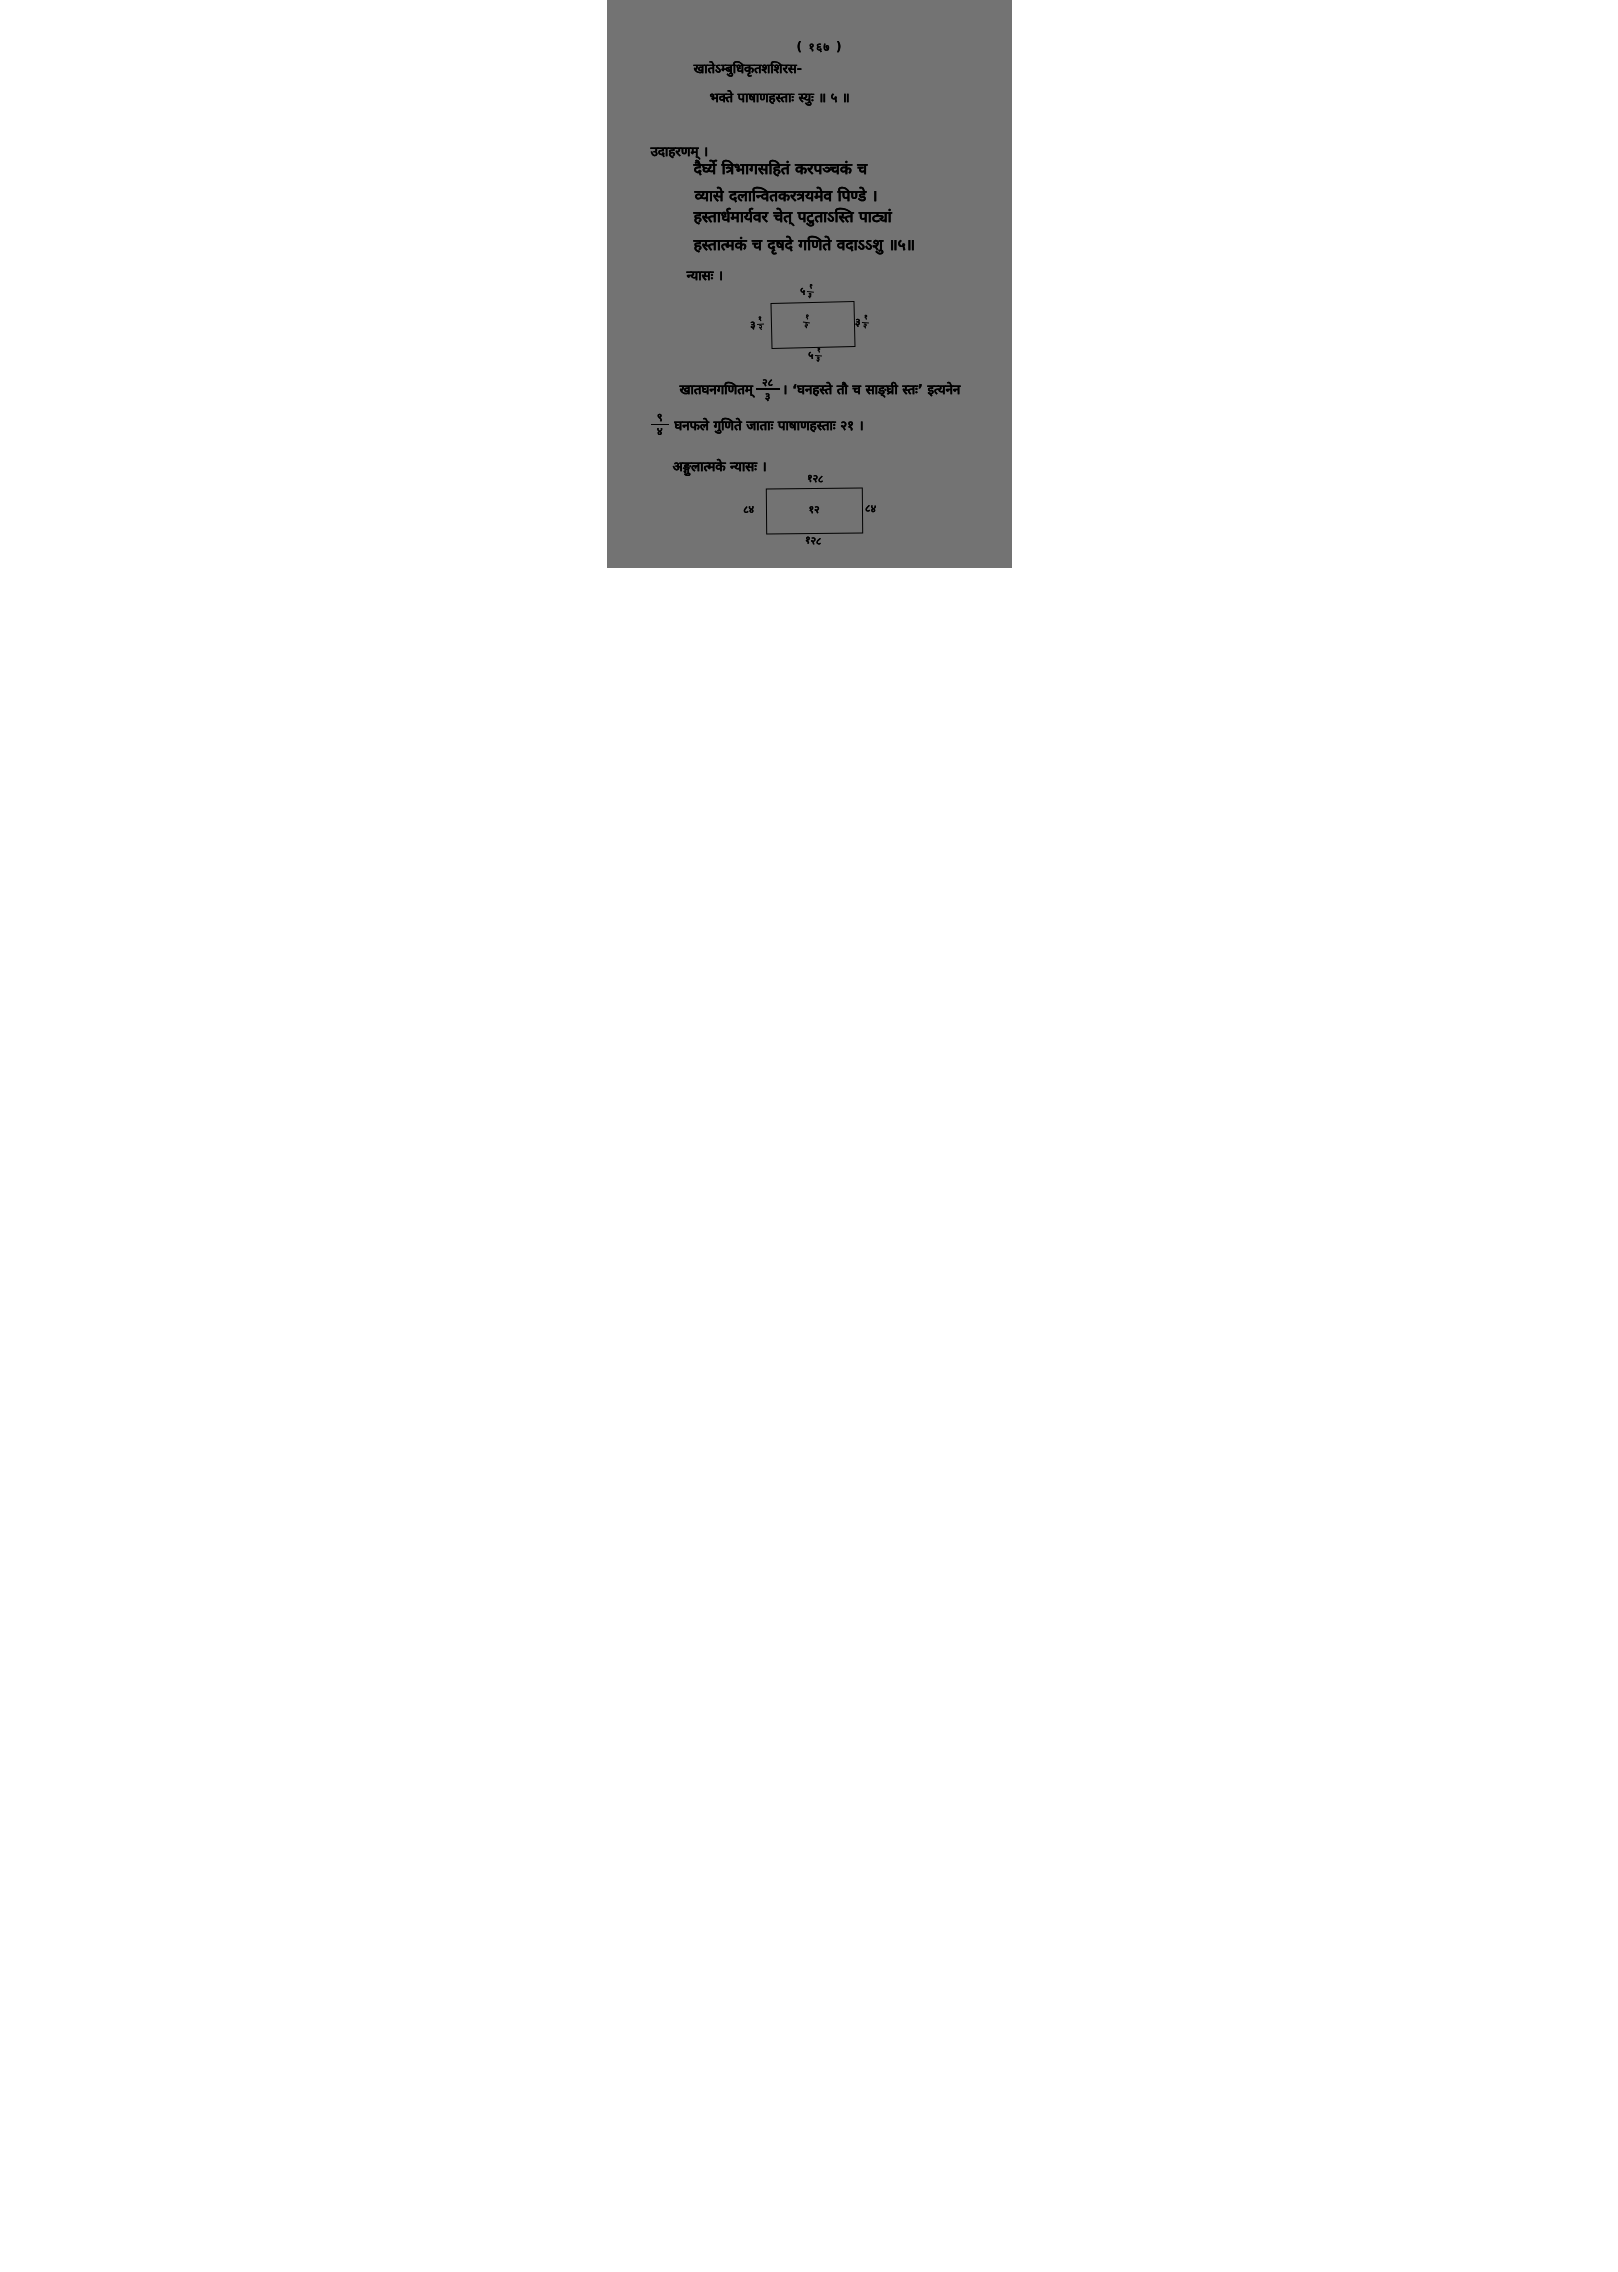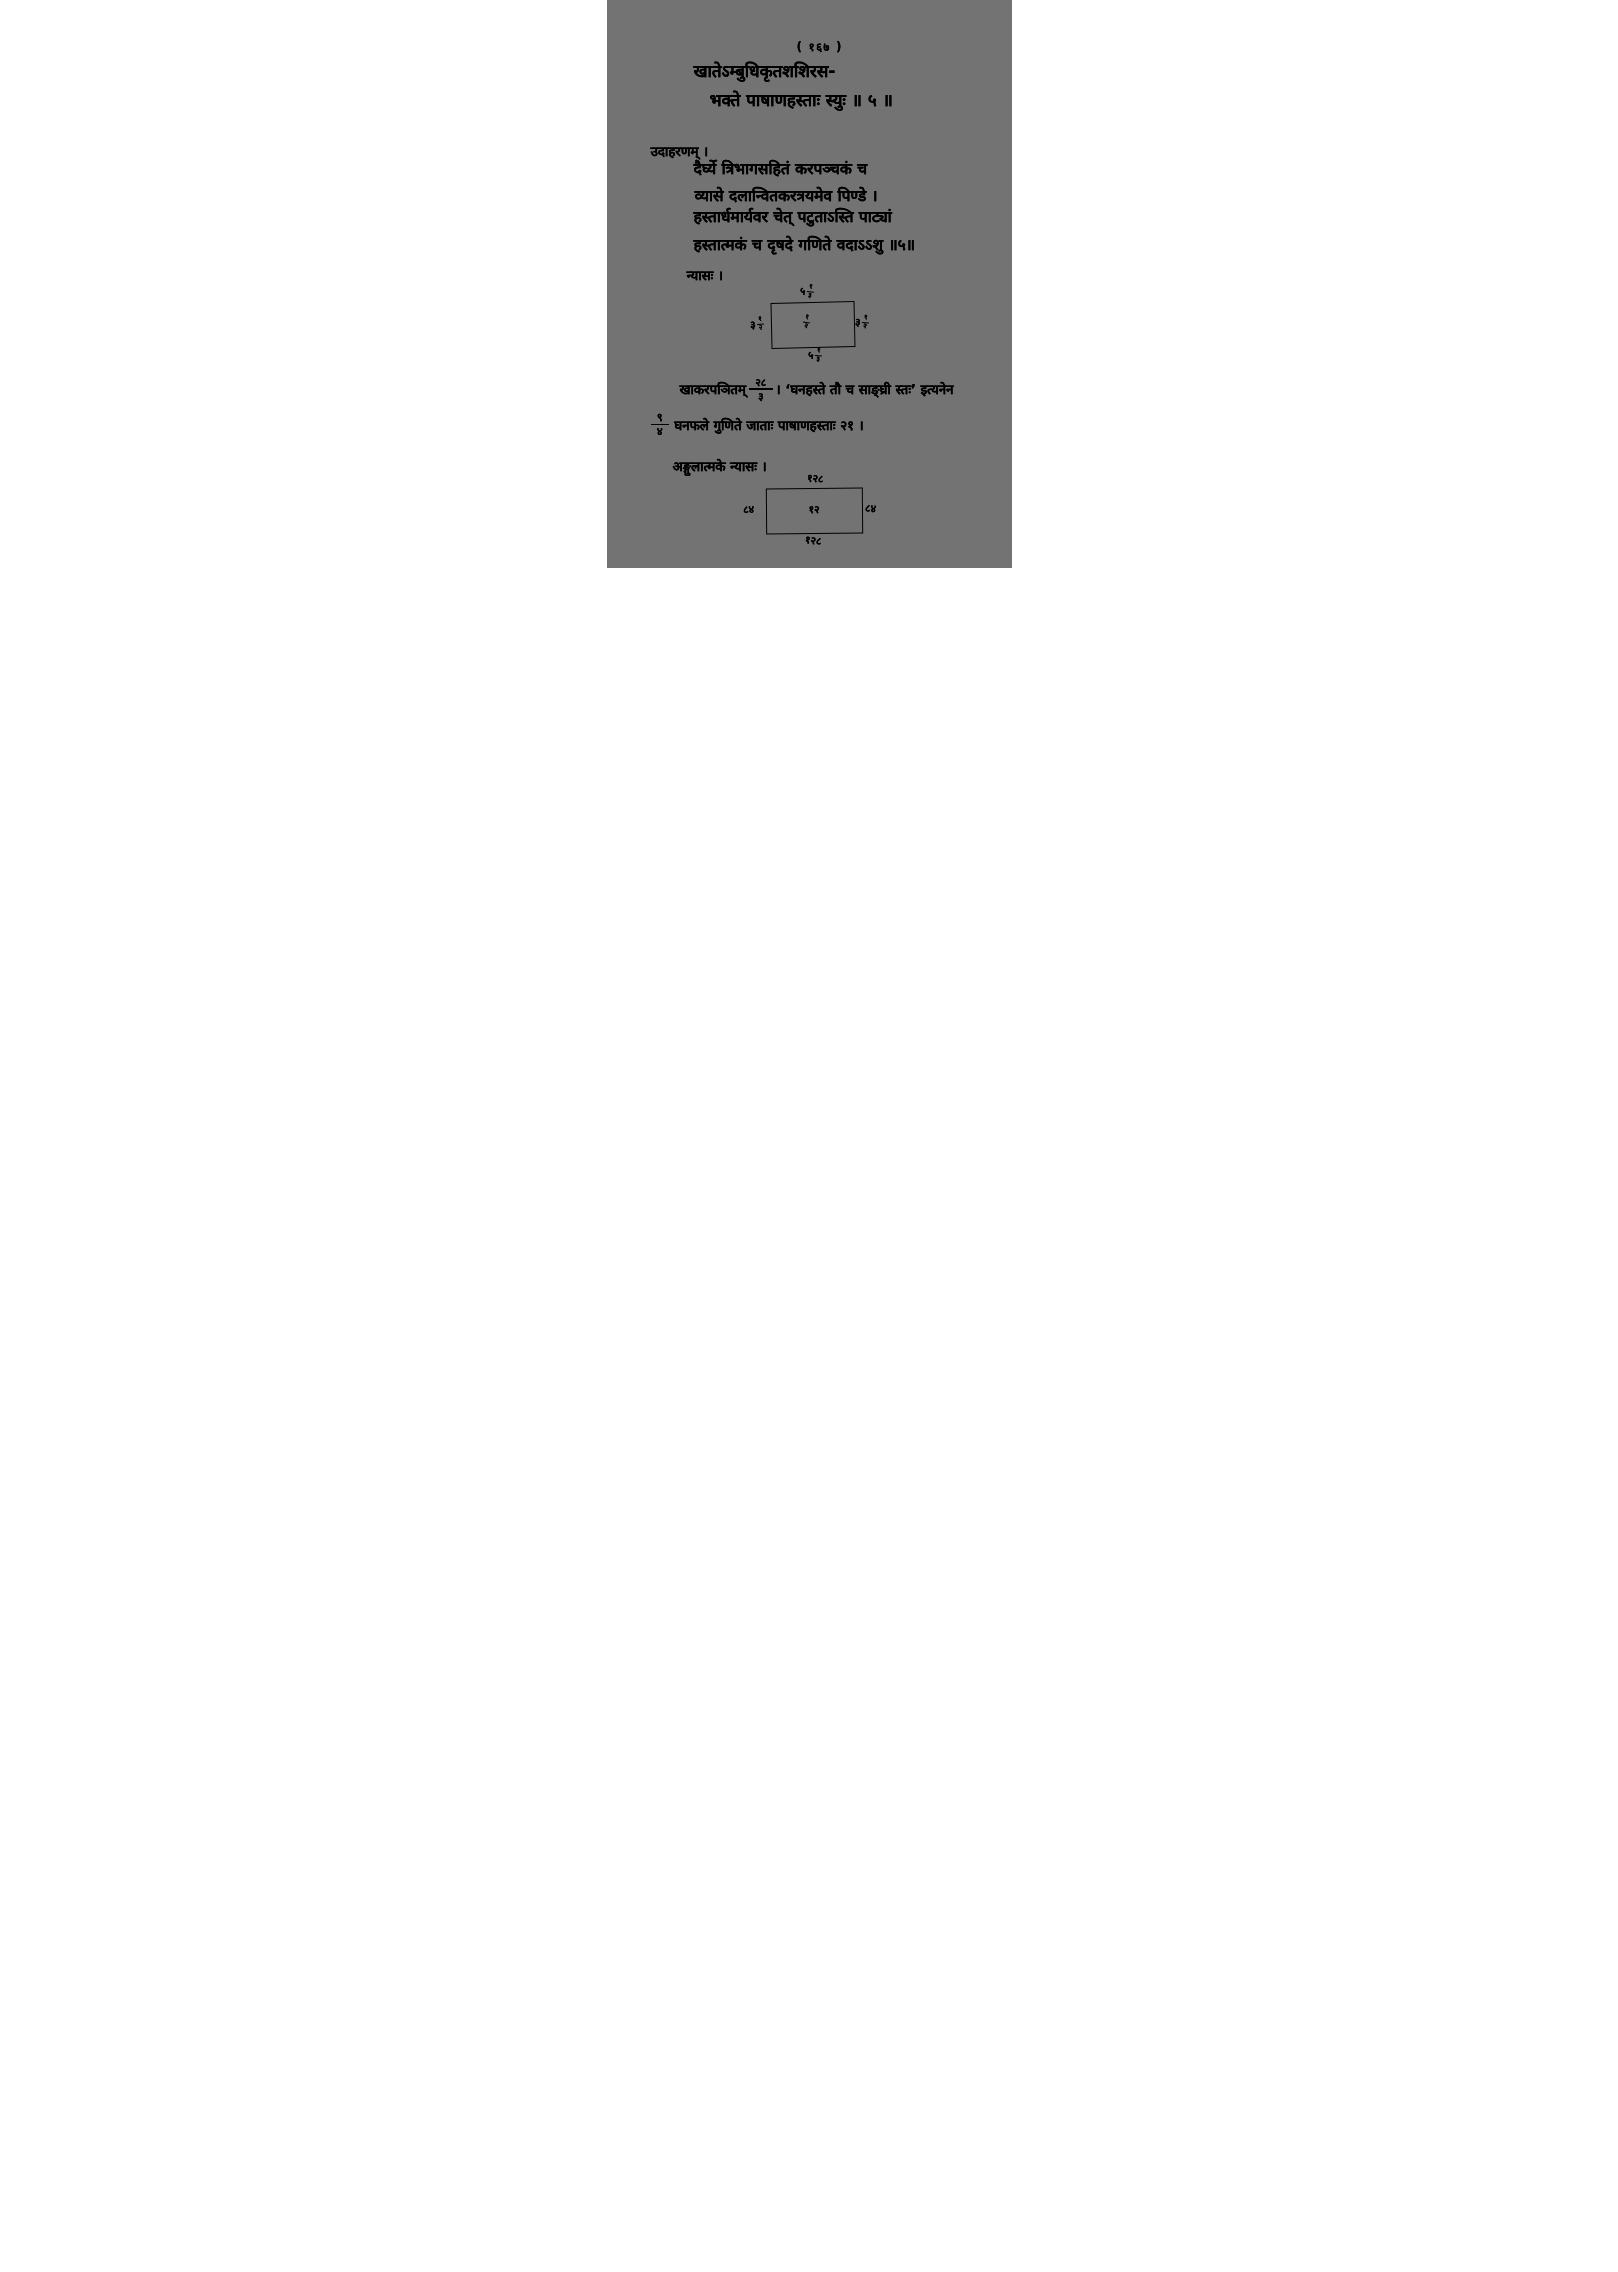--- a/index.html
+++ b/index.html
@@ -9,21 +9,21 @@
     margin:0 auto;
     background:#737373;
     color:#000;
     font-family:"DejaVu Sans",sans-serif;
     font-weight:700;
     overflow:hidden;
   }
   .abs{position:absolute;white-space:nowrap;}
   .ink{color:#000;text-shadow:0.2px 0 0 #000;}
   .pagenum{font-size:11.5px;letter-spacing:1.4px;font-weight:700;}
-  .verse-big{font-size:17px;}
+  .verse-big{font-size:13px;}
   .verse-med{font-size:15.6px;text-align:right;}
   .label-line{font-size:13.3px;}
   
   .frac{display:inline-flex;flex-direction:column;align-items:center;line-height:1;vertical-align:middle;}
   .frac .fbar{background:#000;height:1.4px;align-self:stretch;margin:0.9px 0;min-width:1.1em;}
   .frac-inline{font-size:10.5px;margin:0 2.8px;justify-content:space-between;}
   .frac-inline .fbar{min-width:24px;}
   .frac-margin{font-size:11px;}
   .frac-margin .fbar{min-width:18.3px;}
   
@@ -100,21 +100,21 @@
 
   <div class="abs ink dlabel tilt1" style="left:196px;top:314px;">
     <span class="frac">
       <span>१</span>
       <span class="fbar"></span>
       <span>२</span>
     </span>
   </div>
 
   <div class="abs ink flexline" style="left:73px;top:377px;">
-    <span class="label-line">खाकरपञितम्</span>
+    <span class="label-line">खातघनगणितम्</span>
     <span class="frac frac-inline">
       <span>२८</span>
       <span class="fbar"></span>
       <span>३</span>
     </span>
     <span class="label-line">। ‘घनहस्ते तौ च साङ्घ्री स्तः’ इत्यनेन</span>
   </div>
 
   <div class="abs ink flexline" style="left:44px;top:412px;">
     <span class="frac frac-margin">

